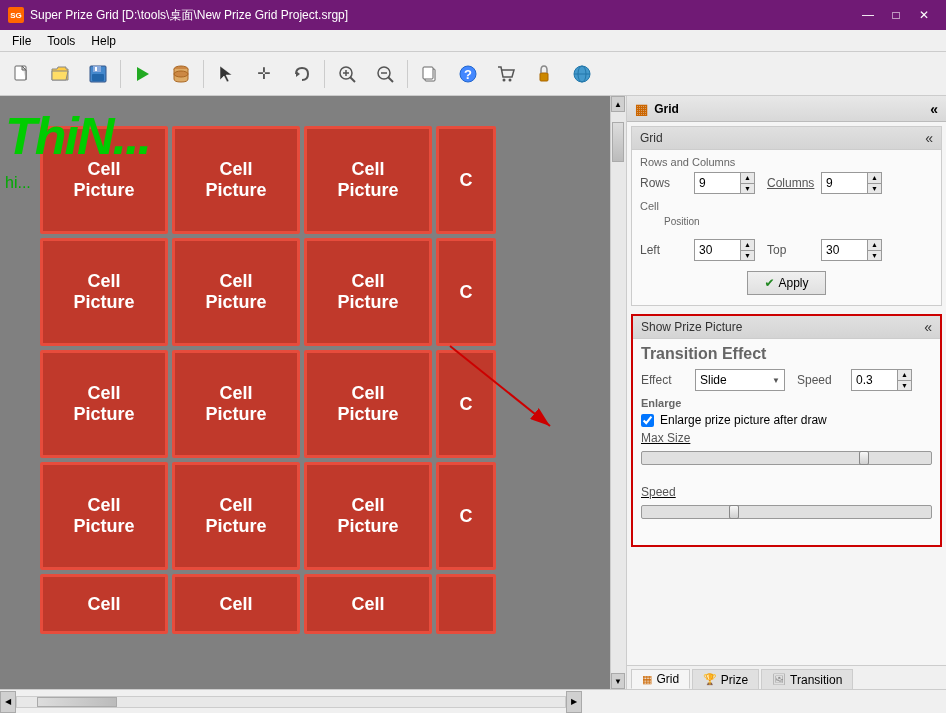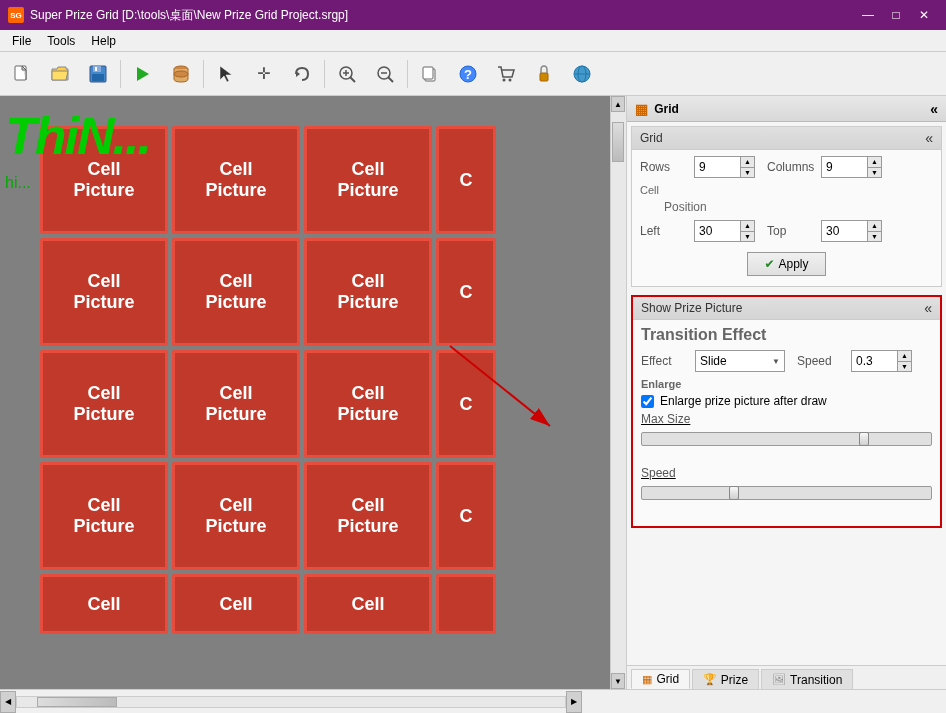--- a/index.html
+++ b/index.html
@@ -483,42 +483,43 @@
       <span style="margin-left:auto; font-size:14px; cursor:pointer;">«</span>
     </div>
 
     <div class="section">
       <div class="section-header">
         <span>Grid</span>
         <span style="font-size:14px;">«</span>
       </div>
       <div class="section-content">
 
+        <div style="font-size:11px; color:#666; margin-bottom:4px;">Rows and Columns</div>
         <div class="field-row">
           <span class="field-label">Rows</span>
           <div class="input-with-spinner">
             <input type="text" value="9" style="">
             <div class="spinners">
               <span>▲</span>
               <span>▼</span>
             </div>
           </div>
-          <span class="field-label" style="margin-left:8px;">Columns</span>
+          <span class="field-label" style="margin-left:8px;text-decoration:underline;">Columns</span>
           <div class="input-with-spinner">
             <input type="text" value="9" style="">
             <div class="spinners">
               <span>▲</span>
               <span>▼</span>
             </div>
           </div>
         </div>
 
         <div style="font-size:11px; color:#666; margin-bottom:4px; margin-top:2px;">Cell</div>
 
-        <div style="font-size:12px; color:#666; margin-bottom:6px; margin-top:2px;padding-left:24px;">Position</div>
+        <div style="font-size:10px; color:#666; margin-bottom:12px; margin-top:2px;padding-left:24px;">Position</div>
         <div class="field-row">
           <span class="field-label">Left</span>
           <div class="input-with-spinner">
             <input type="text" value="30" style="">
             <div class="spinners">
               <span>▲</span>
               <span>▼</span>
             </div>
           </div>
           <span class="field-label" style="margin-left:8px;">Top</span>

